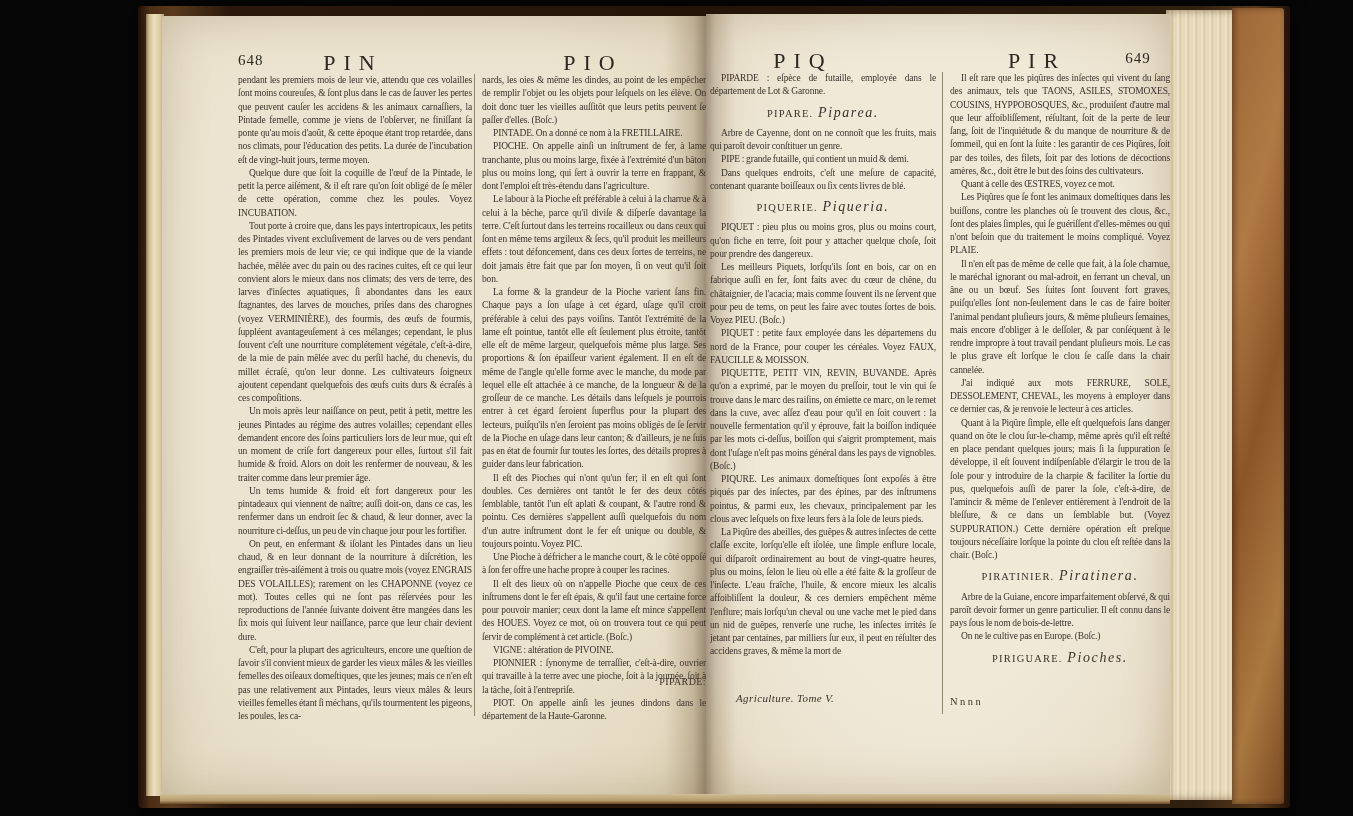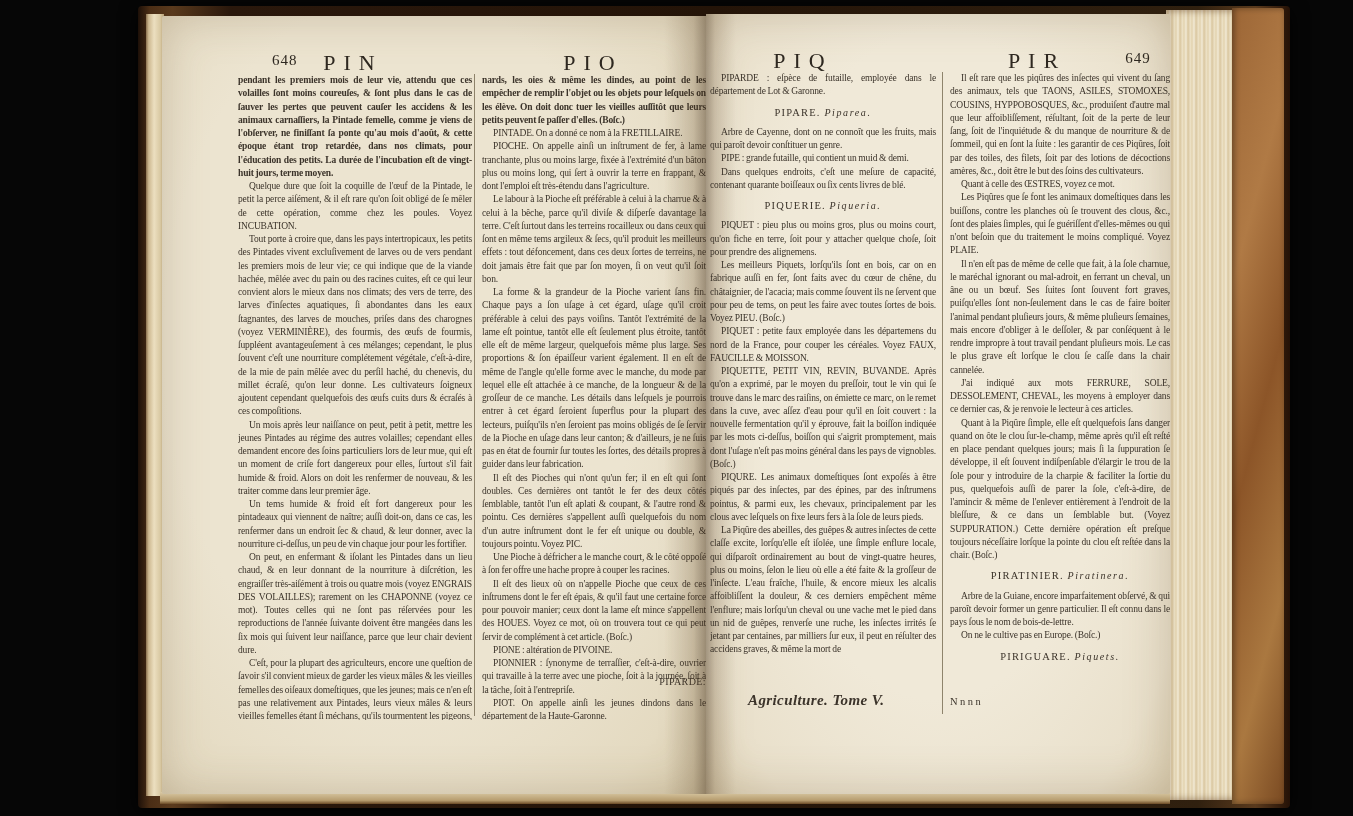--- a/index.html
+++ b/index.html
@@ -50,52 +50,52 @@
   .page-right{
     left:568px;top:8px;width:464px;height:780px;
     background:radial-gradient(ellipse at 50% 45%,#f0e9d8 55%,#e9e0cb 85%,#ded2b5 100%);
     border-radius:0 2px 2px 0;
   }
   .page-right::before{
     content:"";position:absolute;top:0;bottom:0;left:0;width:30px;
     background:linear-gradient(to left,rgba(92,66,36,0) 0%,rgba(92,66,36,.16) 70%,rgba(60,40,20,.34) 100%);
   }
   .pageheader{position:absolute;top:34px;left:0;right:0;height:24px;color:#2e2820;}
-  .pnum{position:absolute;font-size:15px;letter-spacing:1px;margin-left:34px;}
+  .pnum{position:absolute;font-size:15px;letter-spacing:1px;}
   .htitle{position:absolute;width:130px;text-align:center;font-size:22px;letter-spacing:8px;}
   .pl-num{left:76px;top:2px;}
   .pl-h1{left:126px;}
   .pl-h2{left:366px;}
   .pr-h1{left:32px;}
   .pr-h2{left:266px;}
   .pr-num{left:402px;top:2px;width:60px;text-align:center;position:absolute;font-size:15px;letter-spacing:1px;}
   .colrule{position:absolute;top:58px;height:642px;width:1px;background:rgba(110,98,72,.75);}
   .rule-l{left:312px;}
   .rule-r{left:236px;}
   .col{
     position:absolute;top:58px;height:646px;overflow:hidden;
     color:#3b332a;font-size:9.5px;line-height:13.25px;
     text-align:justify;letter-spacing:-0.15px;word-spacing:-0.4px;
   }
   .col-1{left:76px;width:234px;}
   .col-2{left:320px;width:224px;}
   .col-3{left:4px;width:226px;}
   .col-4{left:244px;width:220px;}
   .para{text-indent:11px;margin:0;}
-  .para.noind{text-indent:0;font-weight:bold;}
+  .para.noind{text-indent:0;}
   .entry{text-align:center;text-indent:0;margin:7px 0 6px;}
   .ename{font-size:10.5px;letter-spacing:1.2px;}
-  .elatin{font-style:italic;letter-spacing:1.6px;font-size:10px;text-align:center;}
+  .elatin{font-style:italic;letter-spacing:1.6px;font-size:14px;text-align:center;}
   .catchword{
     position:absolute;left:320px;width:224px;top:660px;text-align:right;
     color:#3b332a;font-size:10px;letter-spacing:.4px;
   }
   .pfooter{
-    position:absolute;left:42px;top:678px;width:220px;
-    font-style:italic;color:#3b332a;font-size:15px;letter-spacing:.4px;font-weight:bold;
+    position:absolute;left:30px;top:678px;width:220px;
+    font-style:italic;color:#3b332a;font-size:11px;letter-spacing:.4px;
   }
   .signature{
     position:absolute;left:244px;width:220px;top:682px;text-align:left;
     color:#3b332a;font-size:10.5px;letter-spacing:2.5px;
   }
 </style>
 </head>
 <body>
 
 <div class="stage">
@@ -124,57 +124,57 @@
         </div>
       <div class="col col-2" id="col2">
           <div class="para noind">nards, les oies &amp; même les dindes, au point de les empêcher de remplir l'objet ou les objets pour leſquels on les élève. On doit donc tuer les vieilles auſſitôt que leurs petits peuvent ſe paſſer d'elles. (Boſc.)</div>
           <div class="para">PINTADE. On a donné ce nom à la FRETILLAIRE.</div>
           <div class="para">PIOCHE. On appelle ainſi un inſtrument de fer, à lame tranchante, plus ou moins large, fixée à l'extrémité d'un bâton plus ou moins long, qui ſert à ouvrir la terre en frappant, &amp; dont l'emploi eſt très-étendu dans l'agriculture.</div>
           <div class="para">Le labour à la Pioche eſt préférable à celui à la charrue &amp; à celui à la bêche, parce qu'il diviſe &amp; diſperſe davantage la terre. C'eſt ſurtout dans les terreins rocailleux ou dans ceux qui ſont en même tems argileux &amp; ſecs, qu'il produit les meilleurs effets : tout défoncement, dans ces deux ſortes de terreins, ne doit jamais être fait que par ſon moyen, ſi on veut qu'il ſoit bon.</div>
           <div class="para">La forme &amp; la grandeur de la Pioche varient ſans fin. Chaque pays a ſon uſage à cet égard, uſage qu'il croit préférable à celui des pays voiſins. Tantôt l'extrémité de la lame eſt pointue, tantôt elle eſt ſeulement plus étroite, tantôt elle eſt de même largeur, quelquefois même plus large. Ses proportions &amp; ſon épaiſſeur varient également. Il en eſt de même de l'angle qu'elle forme avec le manche, du mode par lequel elle eſt attachée à ce manche, de la longueur &amp; de la groſſeur de ce manche. Les détails dans leſquels je pourrois entrer à cet égard ſeroient ſuperflus pour la plupart des lecteurs, puiſqu'ils n'en ſeroient pas moins obligés de ſe ſervir de la Pioche en uſage dans leur canton; &amp; d'ailleurs, je ne ſuis pas en état de fournir ſur toutes les ſortes, des détails propres à guider dans leur fabrication.</div>
           <div class="para">Il eſt des Pioches qui n'ont qu'un fer; il en eſt qui ſont doubles. Ces dernières ont tantôt le fer des deux côtés ſemblable, tantôt l'un eſt aplati &amp; coupant, &amp; l'autre rond &amp; pointu. Ces dernières s'appellent auſſi quelquefois du nom d'un autre inſtrument dont le fer eſt unique ou double, &amp; toujours pointu. Voyez PIC.</div>
           <div class="para">Une Pioche à défricher a le manche court, &amp; le côté oppoſé à ſon fer offre une hache propre à couper les racines.</div>
           <div class="para">Il eſt des lieux où on n'appelle Pioche que ceux de ces inſtrumens dont le fer eſt épais, &amp; qu'il faut une certaine force pour pouvoir manier; ceux dont la lame eſt mince s'appellent des HOUES. Voyez ce mot, où on trouvera tout ce qui peut ſervir de complément à cet article. (Boſc.)</div>
-          <div class="para">PIONE : altération de PIVOINE.</div>
+          <div class="para">VIGNE : altération de PIVOINE.</div>
           <div class="para">PIONNIER : ſynonyme de terraſſier, c'eſt-à-dire, ouvrier qui travaille à la terre avec une pioche, ſoit à la journée, ſoit à la tâche, ſoit à l'entrepriſe.</div>
           <div class="para">PIOT. On appelle ainſi les jeunes dindons dans le département de la Haute-Garonne.</div>
         </div>
       <div class="catchword">PIPARDE:</div>
     </div>
 
     <div class="page page-right">
       <div class="pageheader">
         <span class="htitle pr-h1">PIQ</span>
         <span class="htitle pr-h2">PIR</span>
         <span class="pr-num">649</span>
       </div>
       <div class="colrule rule-r"></div>
       <div class="col col-3" id="col3">
           <div class="para">PIPARDE : eſpèce de futaille, employée dans le département de Lot &amp; Garonne.</div>
           <div class="entry"><span class="ename">PIPARE.</span><span class="elatin"> Piparea.</span></div>
           <div class="para">Arbre de Cayenne, dont on ne connoît que les fruits, mais qui paroît devoir conſtituer un genre.</div>
           <div class="para">PIPE : grande futaille, qui contient un muid &amp; demi.</div>
           <div class="para">Dans quelques endroits, c'eſt une meſure de capacité, contenant quarante boiſſeaux ou ſix cents livres de blé.</div>
           <div class="entry"><span class="ename">PIQUERIE.</span><span class="elatin"> Piqueria.</span></div>
-          <div class="para">PIQUET : pieu plus ou moins gros, plus ou moins court, qu'on fiche en terre, ſoit pour y attacher quelque choſe, ſoit pour prendre des alignemens.</div>
+          <div class="para">PIQUET : pieu plus ou moins gros, plus ou moins court, qu'on fiche en terre, ſoit pour y attacher quelque choſe, ſoit pour prendre des dangereux.</div>
           <div class="para">Les meilleurs Piquets, lorſqu'ils ſont en bois, car on en fabrique auſſi en fer, ſont faits avec du cœur de chêne, du châtaignier, de l'acacia; mais comme ſouvent ils ne ſervent que pour peu de tems, on peut les faire avec toutes ſortes de bois. Voyez PIEU. (Boſc.)</div>
           <div class="para">PIQUET : petite faux employée dans les départemens du nord de la France, pour couper les céréales. Voyez FAUX, FAUCILLE &amp; MOISSON.</div>
           <div class="para">PIQUETTE, PETIT VIN, REVIN, BUVANDE. Après qu'on a exprimé, par le moyen du preſſoir, tout le vin qui ſe trouve dans le marc des raiſins, on émiette ce marc, on le remet dans la cuve, avec aſſez d'eau pour qu'il en ſoit couvert : la nouvelle fermentation qu'il y éprouve, fait la boiſſon indiquée par les mots ci-deſſus, boiſſon qui s'aigrit promptement, mais dont l'uſage n'eſt pas moins général dans les pays de vignobles. (Boſc.)</div>
           <div class="para">PIQURE. Les animaux domeſtiques ſont expoſés à être piqués par des inſectes, par des épines, par des inſtrumens pointus, &amp; parmi eux, les chevaux, principalement par les clous avec leſquels on fixe leurs fers à la ſole de leurs pieds.</div>
           <div class="para">La Piqûre des abeilles, des guêpes &amp; autres inſectes de cette claſſe excite, lorſqu'elle eſt iſolée, une ſimple enflure locale, qui diſparoît ordinairement au bout de vingt-quatre heures, plus ou moins, ſelon le lieu où elle a été faite &amp; la groſſeur de l'inſecte. L'eau fraîche, l'huile, &amp; encore mieux les alcalis affoibliſſent la douleur, &amp; ces derniers empêchent même l'enflure; mais lorſqu'un cheval ou une vache met le pied dans un nid de guêpes, renverſe une ruche, les inſectes irrités ſe jetant par centaines, par milliers ſur eux, il peut en réſulter des accidens graves, &amp; même la mort de</div>
         </div>
       <div class="col col-4" id="col4">
           <div class="para">Il eſt rare que les piqûres des inſectes qui vivent du ſang des animaux, tels que TAONS, ASILES, STOMOXES, COUSINS, HYPPOBOSQUES, &amp;c., produiſent d'autre mal que leur affoibliſſement, réſultant, ſoit de la perte de leur ſang, ſoit de l'inquiétude &amp; du manque de nourriture &amp; de ſommeil, qui en ſont la ſuite : les garantir de ces Piqûres, ſoit par des toiles, des filets, ſoit par des lotions de décoctions amères, &amp;c., doit être le but des ſoins des cultivateurs.</div>
           <div class="para">Quant à celle des ŒSTRES, voyez ce mot.</div>
           <div class="para">Les Piqûres que ſe font les animaux domeſtiques dans les buiſſons, contre les planches où ſe trouvent des clous, &amp;c., ſont des plaies ſimples, qui ſe guériſſent d'elles-mêmes ou qui n'ont beſoin que du traitement le moins compliqué. Voyez PLAIE.</div>
           <div class="para">Il n'en eſt pas de même de celle que fait, à la ſole charnue, le maréchal ignorant ou mal-adroit, en ferrant un cheval, un âne ou un bœuf. Ses ſuites ſont ſouvent fort graves, puiſqu'elles ſont non-ſeulement dans le cas de faire boiter l'animal pendant pluſieurs jours, &amp; même pluſieurs ſemaines, mais encore d'obliger à le deſſoler, &amp; par conſéquent à le rendre impropre à tout travail pendant pluſieurs mois. Le cas le plus grave eſt lorſque le clou ſe caſſe dans la chair cannelée.</div>
           <div class="para">J'ai indiqué aux mots FERRURE, SOLE, DESSOLEMENT, CHEVAL, les moyens à employer dans ce dernier cas, &amp; je renvoie le lecteur à ces articles.</div>
           <div class="para">Quant à la Piqûre ſimple, elle eſt quelquefois ſans danger quand on ôte le clou ſur-le-champ, même après qu'il eſt reſté en place pendant quelques jours; mais ſi la ſuppuration ſe développe, il eſt ſouvent indiſpenſable d'élargir le trou de la ſole pour y introduire de la charpie &amp; faciliter la ſortie du pus, quelquefois auſſi de parer la ſole, c'eſt-à-dire, de l'amincir &amp; même de l'enlever entièrement à l'endroit de la bleſſure, &amp; ce dans un ſemblable but. (Voyez SUPPURATION.) Cette dernière opération eſt preſque toujours néceſſaire lorſque la pointe du clou eſt reſtée dans la chair. (Boſc.)</div>
           <div class="entry"><span class="ename">PIRATINIER.</span><span class="elatin"> Piratinera.</span></div>
           <div class="para">Arbre de la Guiane, encore imparfaitement obſervé, &amp; qui paroît devoir former un genre particulier. Il eſt connu dans le pays ſous le nom de bois-de-lettre.</div>
           <div class="para">On ne le cultive pas en Europe. (Boſc.)</div>
-          <div class="entry"><span class="ename">PIRIGUARE.</span><span class="elatin"> Piquets.</span></div>
+          <div class="entry"><span class="ename">PIRIGUARE.</span><span class="elatin"> Pioches.</span></div>
         </div>
       <div class="pfooter">Agriculture. Tome V.</div>
       <div class="signature">Nnnn</div>
     </div>
   </div>
 </div>
 
 </body></html>

